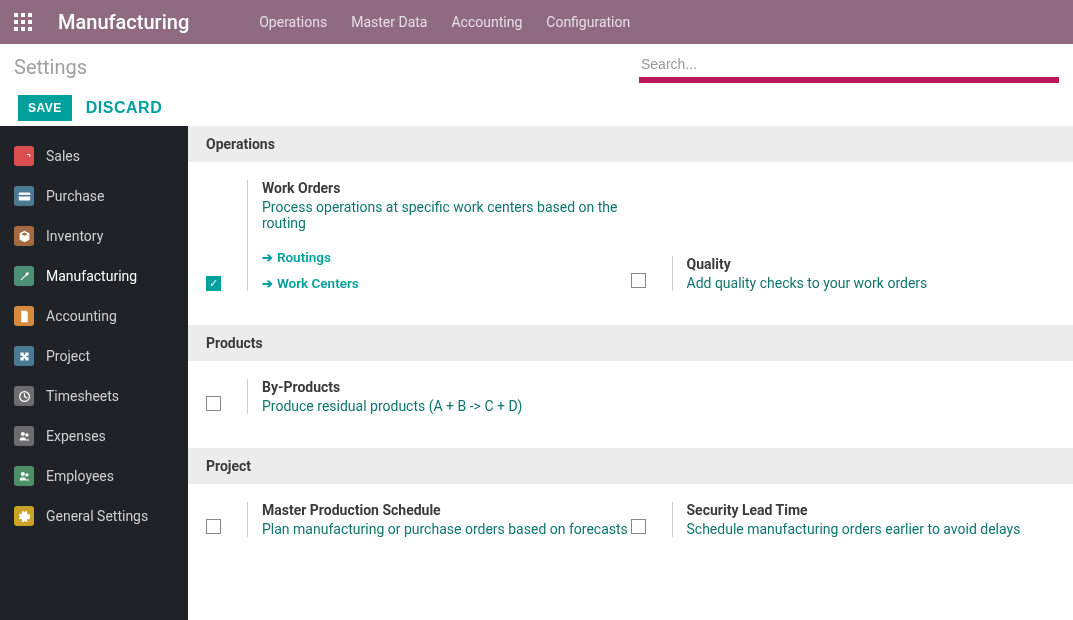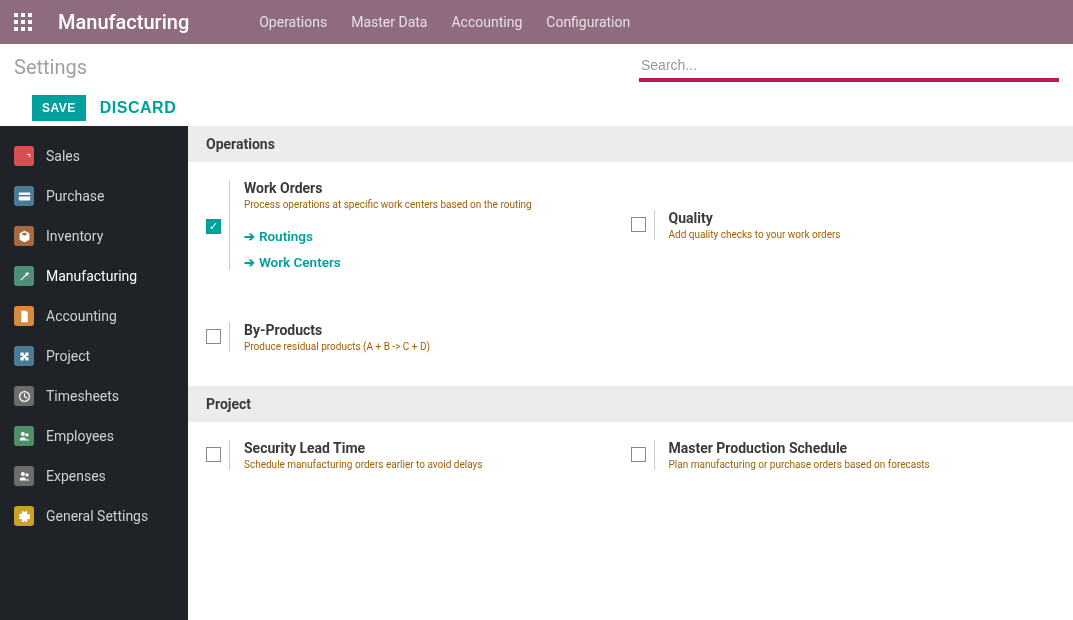--- a/index.html
+++ b/index.html
@@ -10,25 +10,25 @@
     .apps-icon { width: 18px; height: 18px; display: grid; grid-template-columns: repeat(3, 4px); grid-template-rows: repeat(3, 4px); gap: 3px; margin-right: 26px; cursor: pointer; }
     .apps-icon span { background: #fff; width: 4px; height: 4px; }
     .navbar-title { font-size: 20px; font-weight: 500; color: #fff; margin-right: 70px; }
     .navbar-menu { display: flex; gap: 24px; }
     .navbar-menu-item { color: #e8dee4; cursor: pointer; font-size: 14px; }
     
     
     .toolbar { height: 46px; display: flex; align-items: center; padding: 0 14px; border-bottom: 0; gap: 12px; }
     .page-title { font-size: 20px; color: #a0a0a0; font-weight: 400; }
     .search-wrap { margin-left: auto; width: 420px; }
-    .search-input { width: 100%; border: none; border-bottom: 4px solid #be185d; padding: 5px 2px; font-size: 14px; outline: none; color: #4c4c4c; }
+    .search-input { width: 100%; border: none; border-bottom: 6px solid #be185d; padding: 5px 2px; font-size: 14px; outline: none; color: #4c4c4c; }
     .search-input::placeholder { color: #999; }
     
     
-    .actionbar { height: 36px; display: flex; align-items: center; padding: 0 32px; gap: 14px; }
+    .actionbar { height: 36px; display: flex; align-items: center; padding: 0 18px; gap: 14px; }
     .btn-save { background: #00a09d; color: #fff; border: none; padding: 6px 10px; font-size: 12px; font-weight: 600; cursor: pointer; letter-spacing: 0.5px; }
     .btn-discard { background: transparent; color: #00a09d; border: none; padding: 6px 0; font-size: 16px; font-weight: 600; cursor: pointer; letter-spacing: 0.5px; }
     
     
     .main { display: flex; height: calc(620px - 44px - 46px - 36px); }
     
     
     .sidebar { width: 188px; background: #1f2327; padding-top: 10px; }
     .sidebar-item { display: flex; align-items: center; padding: 10px 14px; cursor: pointer; gap: 12px; }
     .sidebar-item-label { color: #cfcfcf; font-size: 14px; }
@@ -43,28 +43,28 @@
     .icon-timesheets { background: #6d6d6d; }
     .icon-employees { background: #4d8f67; }
     .icon-expenses { background: #6d6d6d; }
     .icon-general { background: #c9a227; }
     .sidebar-icon svg { width: 13px; height: 13px; fill: #fff; }
     
     
     .content { flex: 1; overflow-y: auto; background: #fff; }
     .section-header { background: #ececec; padding: 10px 18px; font-weight: 700; color: #3a3a3a; font-size: 14px; }
     .section-body { padding: 18px; display: flex; flex-wrap: wrap; gap: 0; }
-    .setting-block { display: flex; width: 50%; gap: 8px; align-items: center; padding-bottom: 16px; }
+    .setting-block { display: flex; width: 50%; gap: 26px; align-items: flex-end; padding-bottom: 16px; }
     .setting-check { flex-shrink: 0; padding-top: 1px; }
     .checkbox { width: 15px; height: 15px; border: 1px solid #888; cursor: pointer; display: inline-flex; align-items: center; justify-content: center; background: #fff; }
     .checkbox.checked { background: #00a09d; border-color: #00a09d; }
     .checkbox.checked::after { content: "✓"; color: #fff; font-size: 11px; line-height: 1; }
     .setting-content { border-left: 1px solid #ccc; padding-left: 14px; }
     .setting-title { font-weight: 700; color: #3a3a3a; margin-bottom: 3px; }
-    .setting-desc { color: #a16207; font-size: 10px; }
+    .setting-desc { color: #0f766e; font-size: 14px; }
     .setting-links { margin-top: 18px; display: flex; flex-direction: column; gap: 10px; }
     .setting-link { color: #00a09d; font-weight: 600; cursor: pointer; font-size: 13.5px; display: inline-flex; align-items: center; gap: 4px; }
     .setting-link .arrow { font-size: 13px; }
   </style>
 </head>
 <body>
 
 <div class="navbar">
   <div class="apps-icon">
     <span></span>
@@ -153,38 +153,38 @@
     <div class="sidebar-item">
       <div class="sidebar-icon icon-timesheets">
           <svg viewBox="0 0 16 16">
             <circle cx="8" cy="8" r="6" fill="none" stroke="#fff" stroke-width="1.5"></circle>
             <path d="M8 4v4l3 2" fill="none" stroke="#fff" stroke-width="1.5"></path>
           </svg>
         </div>
       <span class="sidebar-item-label">Timesheets</span>
     </div>
     <div class="sidebar-item">
-      <div class="sidebar-icon icon-employees">
+      <div class="sidebar-icon icon-expenses">
           <svg viewBox="0 0 16 16">
             <circle cx="6" cy="5" r="2.5"></circle>
             <circle cx="11" cy="6" r="2"></circle>
             <path d="M2 13a4 4 0 0 1 8 0H2zm8-1a3 3 0 0 1 4 1h-4v-1z"></path>
           </svg>
         </div>
-      <span class="sidebar-item-label">Employees</span>
-    </div>
-    <div class="sidebar-item">
-      <div class="sidebar-icon icon-expenses">
+      <span class="sidebar-item-label">Expenses</span>
+    </div>
+    <div class="sidebar-item">
+      <div class="sidebar-icon icon-employees">
           <svg viewBox="0 0 16 16">
             <circle cx="6" cy="5" r="2.5"></circle>
             <circle cx="11" cy="6" r="2"></circle>
             <path d="M2 13a4 4 0 0 1 8 0H2zm8-1a3 3 0 0 1 4 1h-4v-1z"></path>
           </svg>
         </div>
-      <span class="sidebar-item-label">Expenses</span>
+      <span class="sidebar-item-label">Employees</span>
     </div>
     <div class="sidebar-item">
       <div class="sidebar-icon icon-general">
           <svg viewBox="0 0 16 16">
             <path d="M8 5a3 3 0 1 0 0 6 3 3 0 0 0 0-6zm6 3l1-1-1-2-2 .5A5 5 0 0 0 11 4l.5-2-2-1-1 1.5a5 5 0 0 0-1 0L6.5 1l-2 1L5 4a5 5 0 0 0-1 1l-2-.5-1 2 1.5 1a5 5 0 0 0 0 1L1 9.5l1 2 2-.5a5 5 0 0 0 1 1L4.5 14l2 1 1-1.5a5 5 0 0 0 1 0L9.5 15l2-1-.5-2a5 5 0 0 0 1-1l2 .5 1-2L14 8z"></path>
           </svg>
         </div>
       <span class="sidebar-item-label">General Settings</span>
     </div>
   </div>
@@ -216,47 +216,48 @@
         <div class="setting-check">
           <span class="checkbox"></span>
         </div>
         <div class="setting-content">
           <div class="setting-title">Quality</div>
           <div class="setting-desc">Add quality checks to your work orders</div>
         </div>
       </div>
     </div>
 
+    <div class="section-header">Products</div>
     <div class="section-body">
       <div class="setting-block">
         <div class="setting-check">
           <span class="checkbox"></span>
         </div>
         <div class="setting-content">
           <div class="setting-title">By-Products</div>
           <div class="setting-desc">Produce residual products (A + B -&gt; C + D)</div>
         </div>
       </div>
     </div>
 
     <div class="section-header">Project</div>
     <div class="section-body">
       <div class="setting-block">
         <div class="setting-check">
           <span class="checkbox"></span>
         </div>
         <div class="setting-content">
+          <div class="setting-title">Master Production Schedule</div>
+          <div class="setting-desc">Plan manufacturing or purchase orders based on forecasts</div>
+        </div>
+      </div>
+      <div class="setting-block">
+        <div class="setting-check">
+          <span class="checkbox"></span>
+        </div>
+        <div class="setting-content">
           <div class="setting-title">Security Lead Time</div>
           <div class="setting-desc">Schedule manufacturing orders earlier to avoid delays</div>
         </div>
       </div>
-      <div class="setting-block">
-        <div class="setting-check">
-          <span class="checkbox"></span>
-        </div>
-        <div class="setting-content">
-          <div class="setting-title">Master Production Schedule</div>
-          <div class="setting-desc">Plan manufacturing or purchase orders based on forecasts</div>
-        </div>
-      </div>
     </div>
   </div>
 </div>
 
 </body></html>

